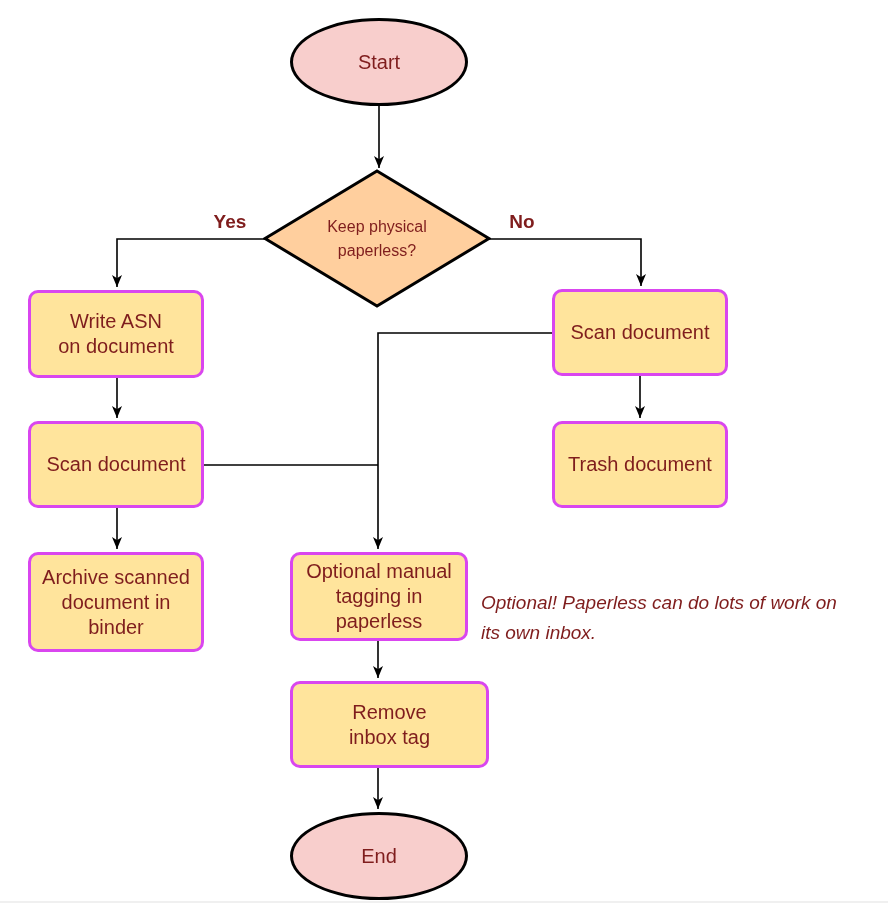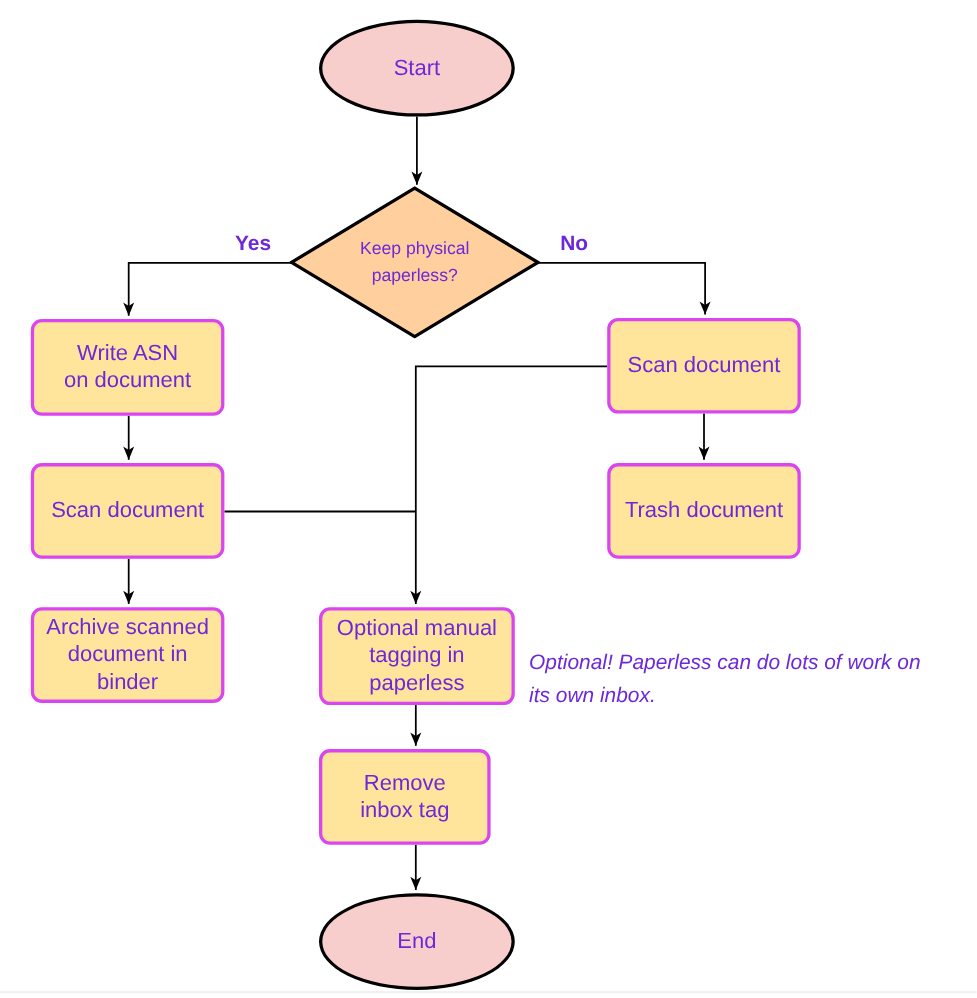--- a/index.html
+++ b/index.html
@@ -2,21 +2,21 @@
 <html><head>
 <meta charset="utf-8">
 <style>
   html, body { margin: 0; padding: 0; background: #ffffff; }
   .canvas {
     position: relative;
     width: 888px;
     height: 907px;
     background: #ffffff;
     font-family: "Liberation Sans", sans-serif;
-    color: #6d28d9;
+    color: #7f1d1d;
     overflow: hidden;
   }
   svg.edges {
     position: absolute;
     left: 0; top: 0;
     width: 888px; height: 907px;
     z-index: 1;
   }
   .node {
     position: absolute;
@@ -121,41 +121,41 @@
 
   <div class="node process" style="left:28px; top:290px; width:176px; height:88px;">
     <span class="line">Write ASN</span>
     <span class="line">on document</span>
   </div>
 
   <div class="node process" style="left:28px; top:421px; width:176px; height:87px;">
     <span class="line">Scan document</span>
   </div>
 
-  <div class="node process" style="left:28px; top:552px; width:176px; height:87px;">
+  <div class="node process" style="left:28px; top:552px; width:176px; height:100px;">
     <span class="line">Archive scanned</span>
     <span class="line">document in</span>
     <span class="line">binder</span>
   </div>
 
   <div class="node process" style="left:552px; top:289px; width:176px; height:87px;">
     <span class="line">Scan document</span>
   </div>
 
   <div class="node process" style="left:552px; top:421px; width:176px; height:87px;">
     <span class="line">Trash document</span>
   </div>
 
   <div class="node process" style="left:290px; top:552px; width:178px; height:89px;">
     <span class="line">Optional manual</span>
     <span class="line">tagging in</span>
     <span class="line">paperless</span>
   </div>
 
-  <div class="node process" style="left:290px; top:681px; width:156px; height:87px;">
+  <div class="node process" style="left:290px; top:681px; width:199px; height:87px;">
     <span class="line">Remove</span>
     <span class="line">inbox tag</span>
   </div>
 
   <div class="node terminal" style="left:290px; top:812px; width:178px; height:88px;">
     <span class="line">End</span>
   </div>
 
   <div class="edge-label" style="left:200px; top:211px;">Yes</div>
   <div class="edge-label" style="left:492px; top:211px;">No</div>

